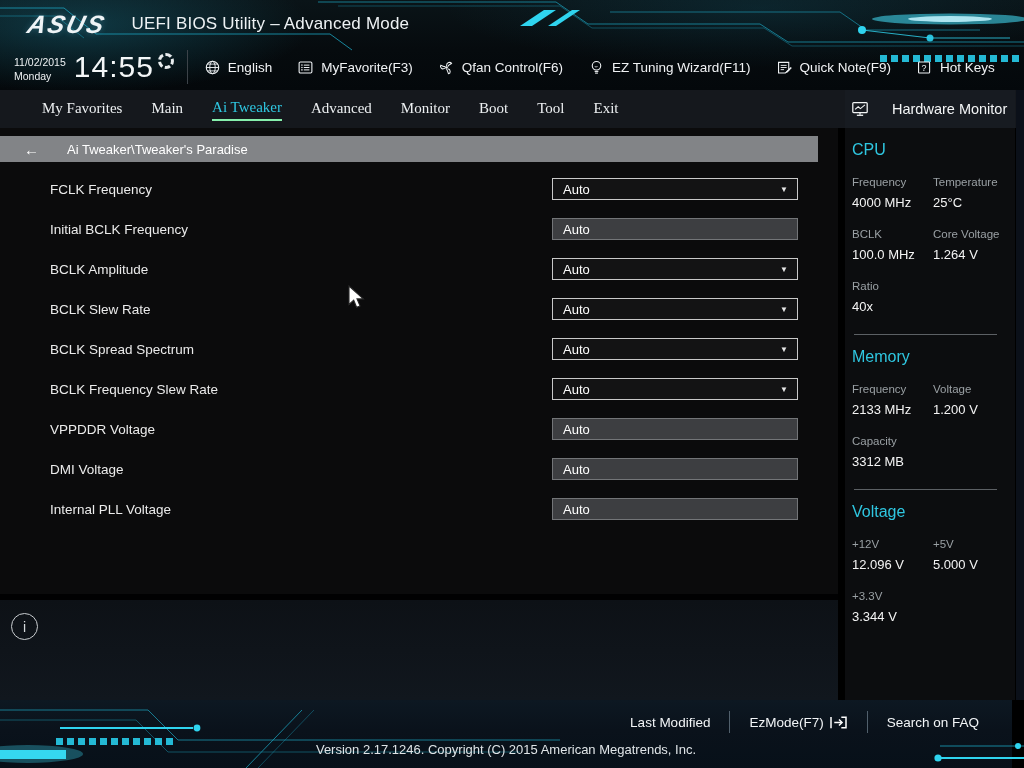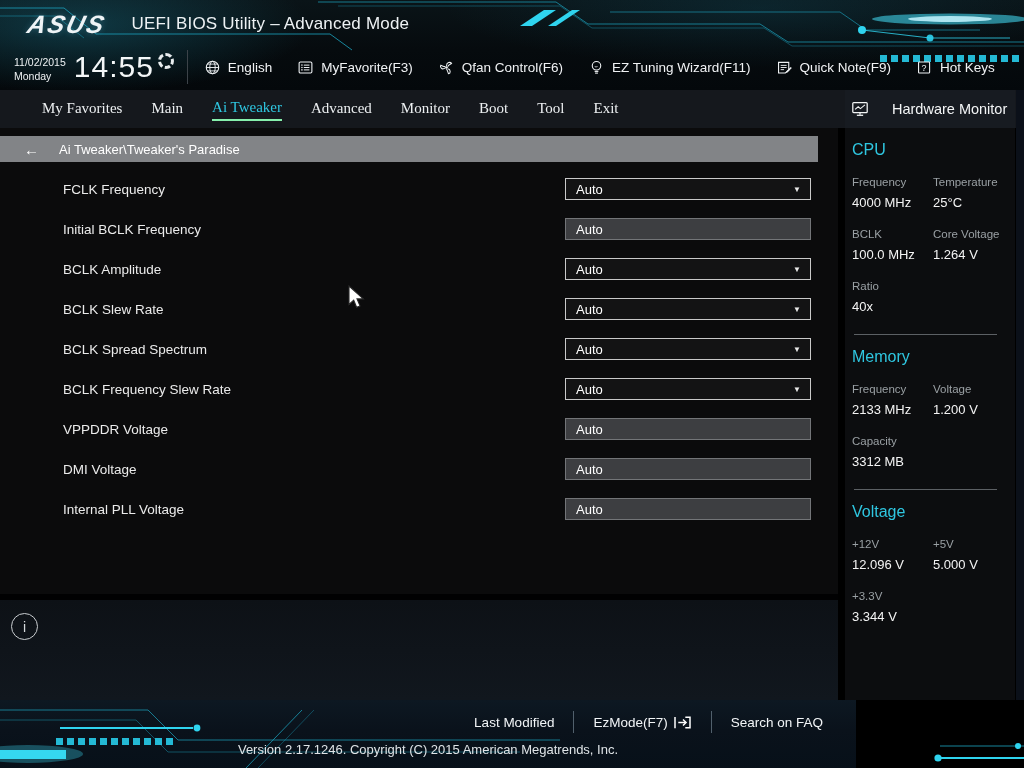--- a/index.html
+++ b/index.html
@@ -35,22 +35,22 @@
   .navbar{position:absolute;left:0;top:90px;width:1024px;height:38px;background:#15181d;font-family:Liberation Serif, serif;}
   #nav-tabs{display:flex;align-items:center;height:100%;padding-left:42px;}
   .tab{font-size:15px;color:#eceff1;margin-right:29px;cursor:pointer;padding:2px 0 3px;}
   .tab.active{color:#2fc7e1;border-bottom:2px solid #86efac;}
 
   
   .main{position:absolute;left:0;top:128px;width:838px;height:466px;background:#0b0b0c;}
   .breadcrumb{position:absolute;left:0;top:8px;width:818px;height:26px;background:#828487;
               display:flex;align-items:center;color:#fff;}
   .bc-arrow{margin-left:24px;font-size:15px;cursor:pointer;line-height:1;}
-  .bc-path{margin-left:20px;font-size:13px;}
-  #settings-list{position:absolute;left:13px;top:41px;width:100%;}
+  .bc-path{margin-left:28px;font-size:13px;}
+  #settings-list{position:absolute;left:0;top:41px;width:100%;}
   .setting-row{position:relative;height:40px;display:flex;align-items:center;}
   .setting-label{padding-left:50px;font-size:13.5px;color:#ebebeb;}
   .ctl{position:absolute;left:552px;width:246px;height:22px;box-sizing:border-box;
        display:flex;align-items:center;cursor:pointer;}
   .ctl-dropdown{background:#131314;border:1px solid #c9c9c9;}
   .ctl-input{background:#3d3e41;border:1px solid #737578;}
   .ctl-value{padding-left:10px;font-size:13px;color:#fff;}
   .caret{position:absolute;right:9px;font-size:8px;color:#e8e8e8;}
 
   .divider-band{position:absolute;left:0;top:594px;width:838px;height:6px;background:#010102;}
@@ -68,21 +68,21 @@
   #hwm-sections{padding:0 10px 0 7px;}
   .hwm-title{color:#2fc7e1;font-size:16px;margin:13px 0 17px;}
   .metrics{display:grid;grid-template-columns:81px auto;}
   .metric{margin-bottom:18px;}
   .m-label{font-size:11.5px;color:#9aa0a4;margin-bottom:7px;}
   .m-value{font-size:13px;color:#f4f4f4;}
   .hwm-hr{border-top:1px solid #5c6064;margin:2px 8px 2px 2px;}
   .right-strip{position:absolute;left:1016px;top:90px;width:8px;height:610px;background:#0b1019;}
 
   
-  .footer{position:absolute;left:0;top:700px;width:856px;height:68px;
+  .footer{position:absolute;left:0;top:700px;width:1012px;height:68px;
           background:linear-gradient(180deg,#0d1822 0%,#0a121b 45%,#071019 100%);}
   .footer-svg{position:absolute;inset:0;}
   .footer-dots{left:56px;top:38px;width:120px;}
   #footer-links{position:absolute;right:14px;top:11px;display:flex;align-items:center;}
   .flink{display:flex;align-items:center;font-size:13.5px;color:#f2f5f7;padding:0 19px;cursor:pointer;white-space:nowrap;}
   .flink-sep{width:1px;height:22px;background:#51606c;}
   .flink-icon{margin-left:5px;display:flex;color:#fff;}
   .svgi-ez{width:19px;height:15px;display:block;}
   .version{position:absolute;left:0;top:42px;width:100%;text-align:center;font-size:13px;color:#dfe4e7;}
 

